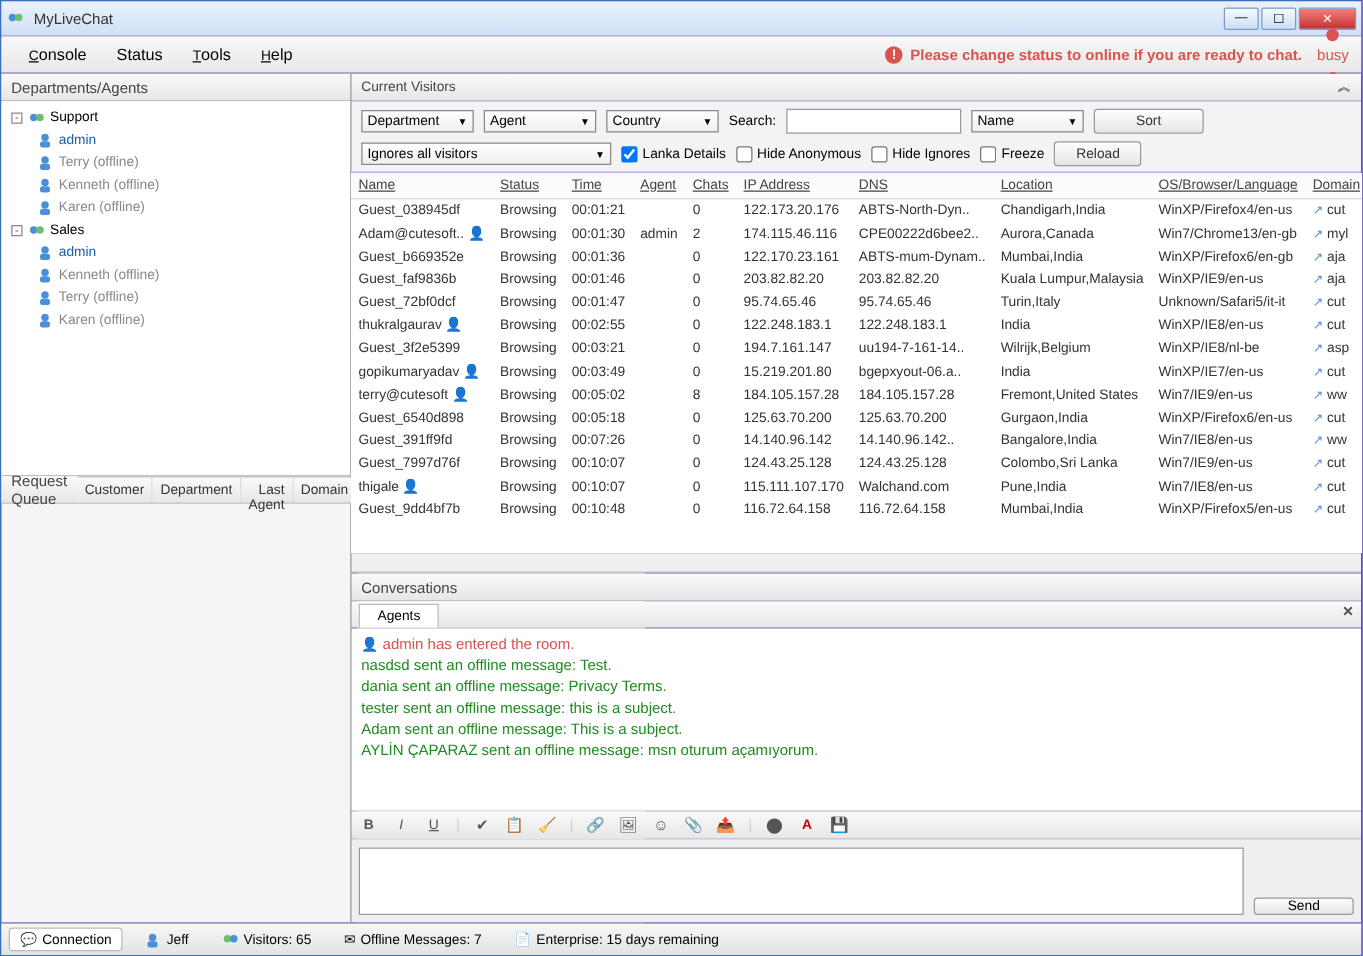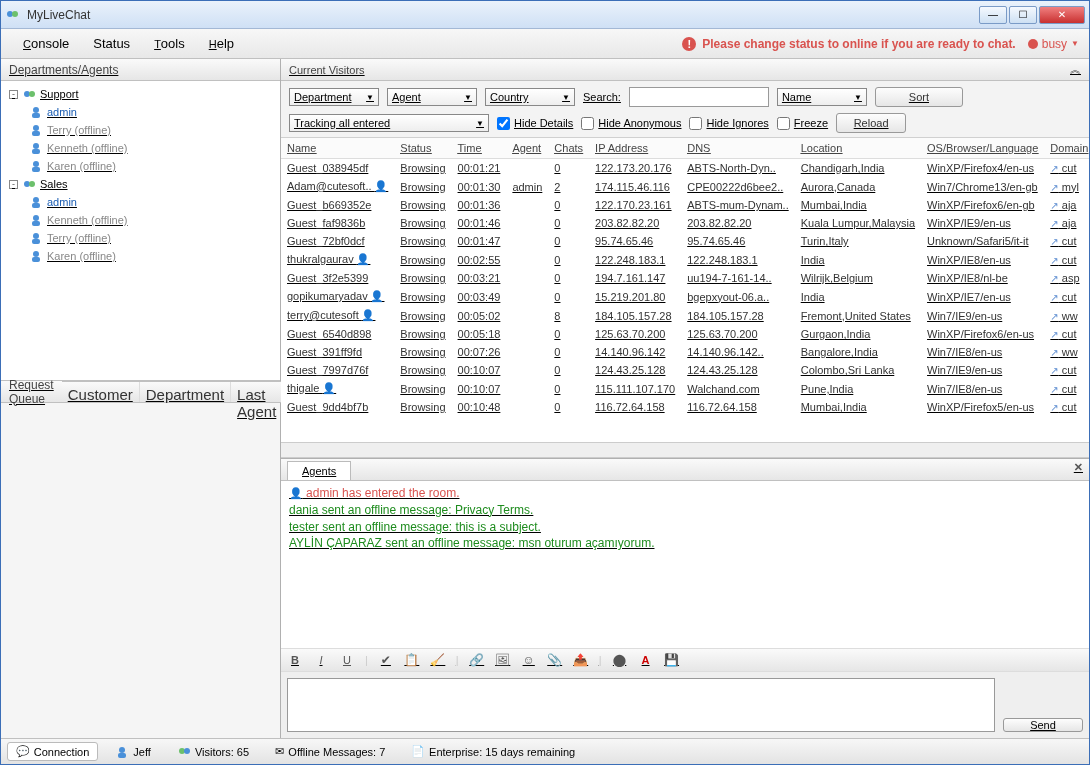--- a/index.html
+++ b/index.html
@@ -10,37 +10,37 @@
 .titlebar .title { flex:1; font-size:12px; color:#333; }
 .winbtns { display:flex; gap:2px; }
 .winbtn { width:28px; height:18px; border:1px solid #7a9bc7; border-radius:2px; background:linear-gradient(#f5f9fe,#cde0f3); display:flex; align-items:center; justify-content:center; font-size:10px; }
 .winbtn.close { background: linear-gradient(#f08080,#c83030); color:#fff; width:46px; }
 .menubar { height:30px; background:linear-gradient(#f7f7f7,#e8e8e8); border-bottom:1px solid #c0c0c0; display:flex; align-items:center; padding:0 10px; }
 .menubar .menu { padding:4px 12px; font-size:13px; }
 .menubar .menu u { text-decoration: underline; }
 .warn { display:flex; align-items:center; margin-left:auto; }
 .warn .icon { width:14px;height:14px; border-radius:50%; background:#d9534f; color:#fff; text-align:center; line-height:14px; margin-right:6px; font-weight:bold;}
 .warn .text { color:#d9534f; font-weight:bold; font-size:12px; }
-.status-pill { margin-left:12px; display:flex; align-items:center; gap:4px; }
+.status-pill { margin-left:12px; display:flex; align-items:center; gap:4px;flex-direction:column; }
 .status-dot { width:10px;height:10px;border-radius:50%; background:#d9534f; }
 .status-pill span { color:#d9534f; font-size:12px; }
-.main { flex:1; display:flex; overflow:hidden;text-decoration:underline; }
+.main { flex:1; display:flex; overflow:hidden; }
 .left { width:280px; border-right:1px solid #b0b0b0; display:flex; flex-direction:column; background:#f5f5f5; }
 .panel-header { height:22px; background:linear-gradient(#fafafa,#e6e6e6); border-bottom:1px solid #c0c0c0; padding:0 8px; display:flex; align-items:center; font-size:12px; color:#444; }
 .tree { flex:0 0 300px; overflow:auto; background:#fff; border-bottom:1px solid #c0c0c0; padding:4px 2px; }
 .tree-node { display:flex; align-items:center; padding:2px 0 2px 6px; gap:4px; }
 .tree-node .exp { width:9px;height:9px; border:1px solid #888; text-align:center; line-height:7px; font-size:9px; color:#555;}
 .tree-node .uicon { width:14px;height:14px; }
 .tree-node.depth1 { padding-left: 26px; }
 .tree-node .label { cursor:default; }
 .tree-node .label.link { color:#1a5db3; }
 .tree-node .label.offline { color:#888; }
 .tree-node .label.busy { color:#d9534f; font-weight:bold; }
 .queue-hdr { height:22px; background:linear-gradient(#fafafa,#e6e6e6); border-top:1px solid #c0c0c0; border-bottom:1px solid #c0c0c0; display:flex; }
-.queue-hdr div { padding:4px 6px; border-right:1px solid #ddd; font-size:15px; color:#333; }
+.queue-hdr div { padding:4px 6px; border-right:1px solid #ddd; font-size:11px; color:#333;text-align:right; }
 .queue-body { flex:1; background:#fff; }
 .queue-actions { padding:6px; display:flex; flex-direction:column; gap:6px; background:#efefef; border-top:1px solid #c0c0c0;}
 .qa-row { display:flex; gap:6px; }
 .btn { border:1px solid #999; border-radius:3px; background:linear-gradient(#fdfdfd,#e6e6e6); padding:3px 10px; display:flex; align-items:center; gap:4px; font-size:11px; color:#333;}
 .btn.disabled { color:#999; }
 .right { flex:1; display:flex; flex-direction:column; overflow:hidden; }
 .filters { padding:6px 8px 4px; background:#f3f3f3; border-bottom:1px solid #d0d0d0; display:flex; flex-direction:column; gap:6px; }
 .filter-row { display:flex; align-items:center; gap:8px; }
 .dropdown { border:1px solid #888; background:linear-gradient(#fff,#eee); padding:2px 4px; display:flex; align-items:center; gap:6px; font-size:11px; min-width:90px; justify-content:space-between;}
 .dropdown .arrow { font-size:8px; }
@@ -244,26 +244,26 @@
           <span>Search:</span>
           <input class="text" style="width: 140px;">
           <div class="dropdown">
               <span>Name</span>
               <span class="arrow">▼</span>
             </div>
           <div class="btn" style="width:88px;justify-content:center">Sort</div>
         </div>
         <div class="filter-row">
           <div class="dropdown" style="min-width:200px">
-              <span>Tracking all entered</span>
+              <span>Ignores all visitors</span>
               <span class="arrow">▼</span>
             </div>
           <label class="checkbox">
               <input type="checkbox" checked="" style="">
-              <span>Hide Details</span>
+              <span>Lanka Details</span>
             </label>
           <label class="checkbox">
               <input type="checkbox" style="">
               <span>Hide Anonymous</span>
             </label>
           <label class="checkbox">
               <input type="checkbox" style="">
               <span>Hide Ignores</span>
             </label>
           <label class="checkbox">
@@ -456,28 +456,31 @@
                 <td>116.72.64.158</td>
                 <td>Mumbai,India</td>
                 <td>WinXP/Firefox5/en-us</td>
                 <td><span class="ext-icon">↗</span> cut</td>
               </tr>
             </tbody>
         </table>
       </div>
       <div class="scroll-hint"></div>
       <div class="conv-panel">
+        <div class="panel-header">Conversations</div>
         <div class="tabs">
           <div class="tab">Agents</div>
           <div class="tab-close">✕</div>
         </div>
         <div class="conv-body" id="convbody">
             <div class="line red"><span>👤</span> admin has entered the room.</div>
+            <div class="line green">nasdsd sent an offline message: Test.</div>
             <div class="line green">dania sent an offline message: Privacy Terms.</div>
             <div class="line green">tester sent an offline message: this is a subject.</div>
+            <div class="line green">Adam sent an offline message: This is a subject.</div>
             <div class="line green">AYLİN ÇAPARAZ sent an offline message: msn oturum açamıyorum.</div>
           </div>
         <div class="toolbar">
           <span class="tb-icon">
               <b>B</b>
             </span>
           <span class="tb-icon">
               <i>I</i>
             </span>
           <span class="tb-icon">

